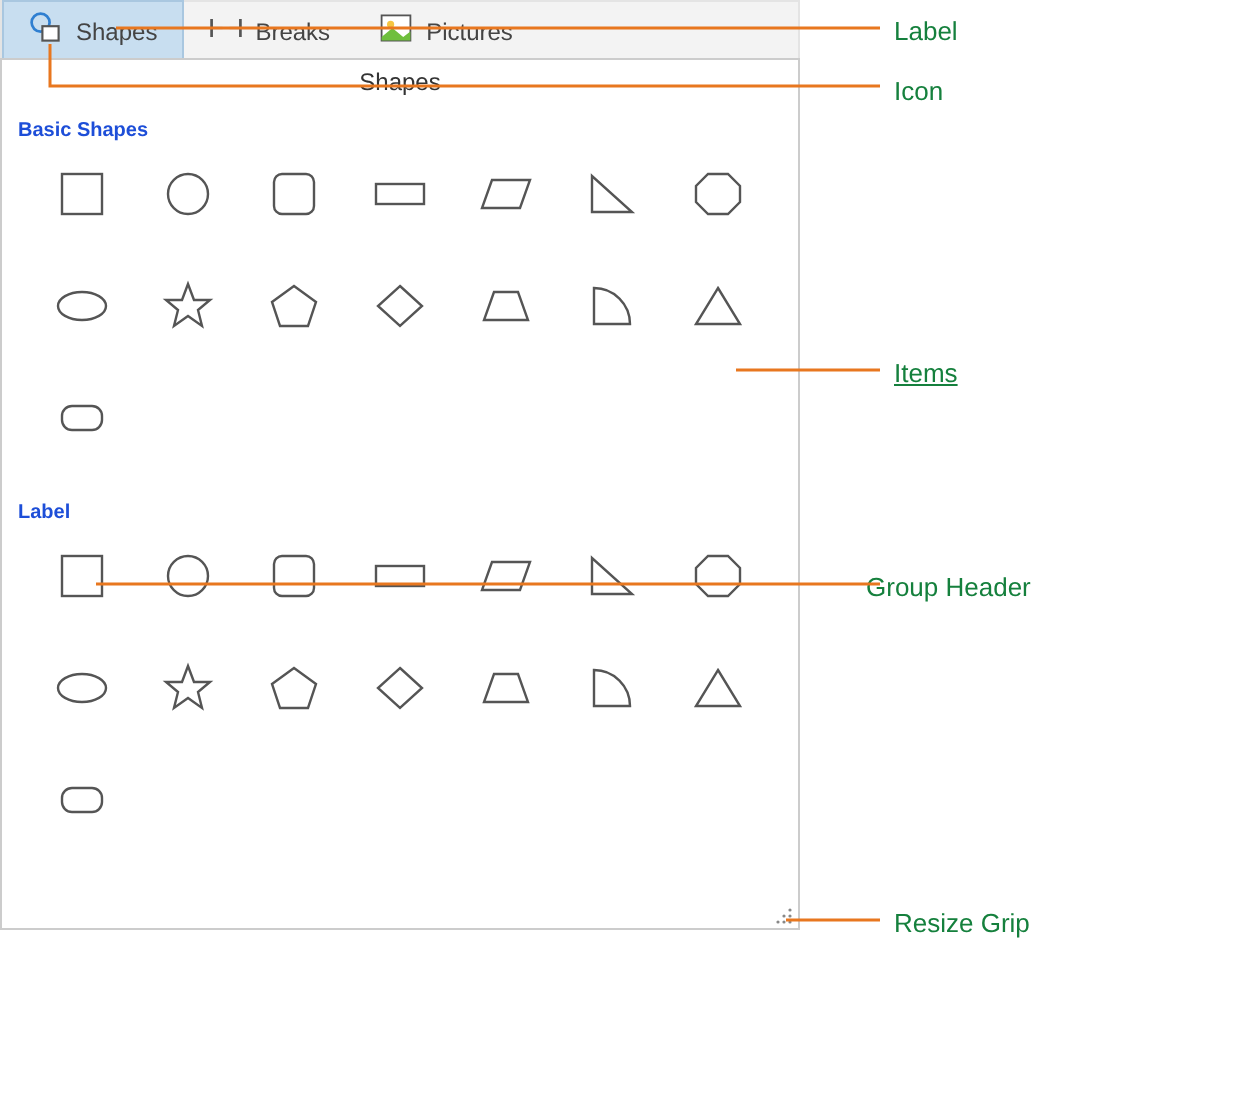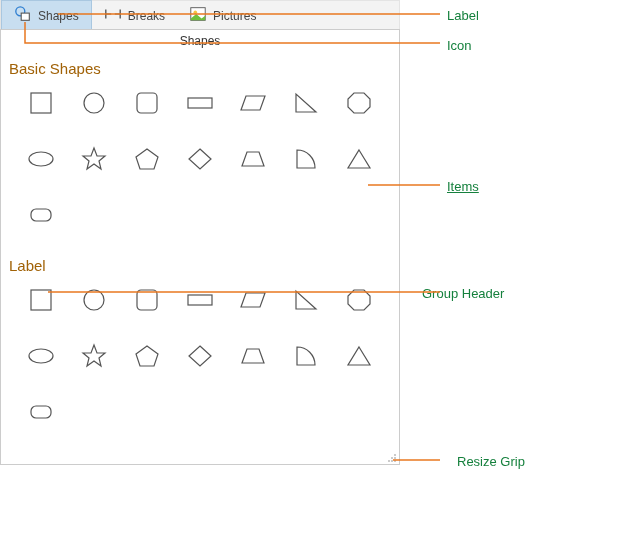--- a/index.html
+++ b/index.html
@@ -45,23 +45,23 @@
     background: #fff;
     border: 1px solid #ccc;
   }
   .panel-title {
     text-align: center;
     font-size: 12px;
     color: #333;
     padding: 4px 0 8px 0;
   }
   .group-header {
-    font-weight: normal;
-    font-size: 15px;
-    color: #a16207;
+    font-weight: bold;
+    font-size: 10px;
+    color: #1d4ed8;
     padding: 4px 8px 10px 8px;
   }
   .grid {
     display: grid;
     grid-template-columns: repeat(7, 1fr);
     row-gap: 24px;
     padding: 0 14px 22px 14px;
   }
   .shape-cell {
     display: flex;
@@ -306,22 +306,22 @@
       <circle cx="2" cy="8" r="0.8" fill="#888"></circle>
         <circle cx="5" cy="8" r="0.8" fill="#888"></circle>
         <circle cx="8" cy="8" r="0.8" fill="#888"></circle>
     </svg>
   </div>
 </div>
 
 <div class="callout-label" style="left:447px; top:8px;">Label</div>
 <div class="callout-label" style="left:447px; top:38px;">Icon</div>
 <div class="callout-label" style="left:447px; top:179px;text-decoration:underline;">Items</div>
-<div class="callout-label" style="left:422px; top:286px;">Group Header</div>
-<div class="callout-label" style="left:457px; top:454px;">Resize Grip</div>
+<div class="callout-label" style="left:433px; top:286px;">Group Header</div>
+<div class="callout-label" style="left:447px; top:454px;">Resize Grip</div>
 
 <svg class="connector" style="left:0;top:0;width:624px;height:550px">
 
   <line x1="58" y1="14" x2="440" y2="14"></line>
 
   <polyline points="25,22 25,43 62,43"></polyline>
   <line x1="62" y1="43" x2="440" y2="43"></line>
 
   <line x1="368" y1="185" x2="440" y2="185"></line>
 

